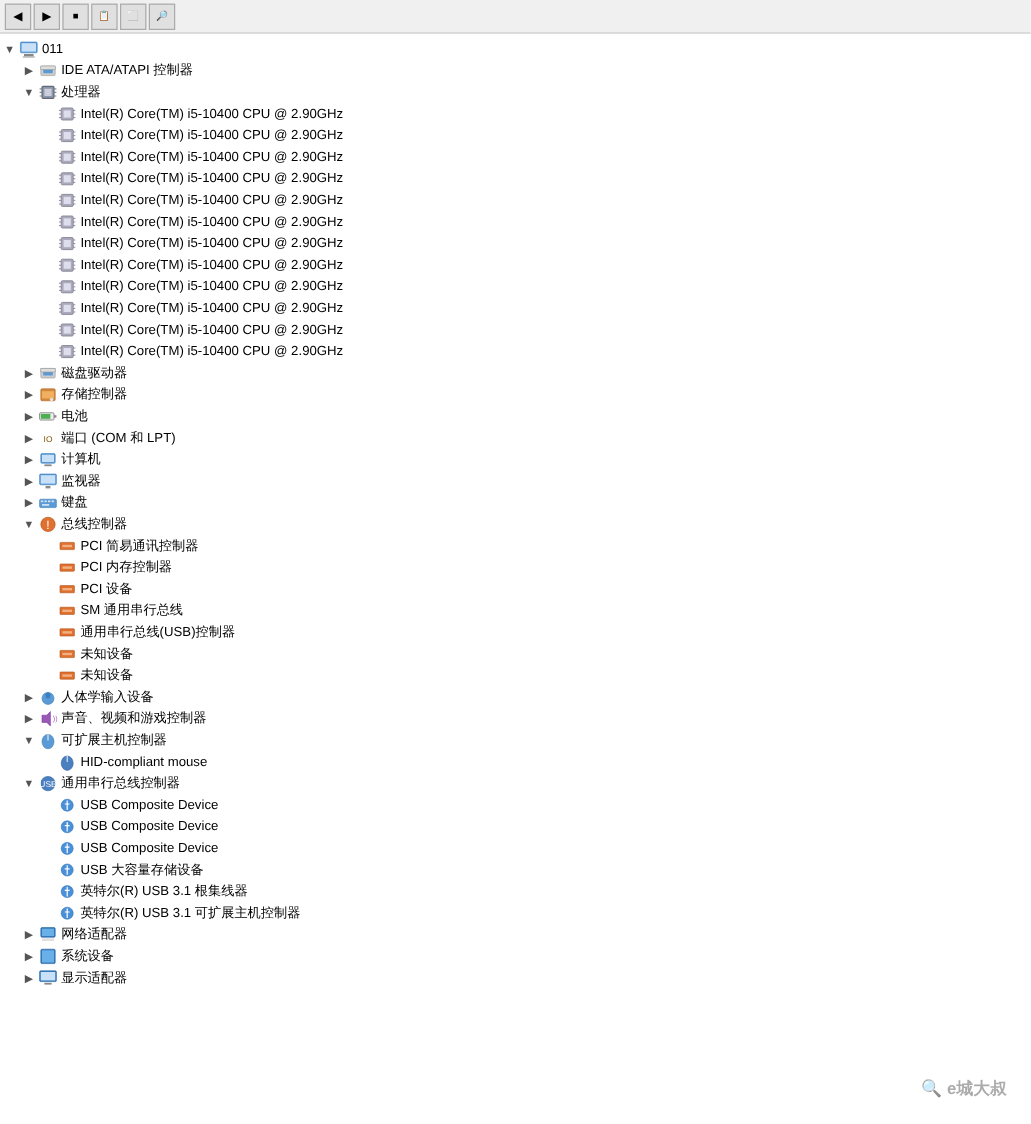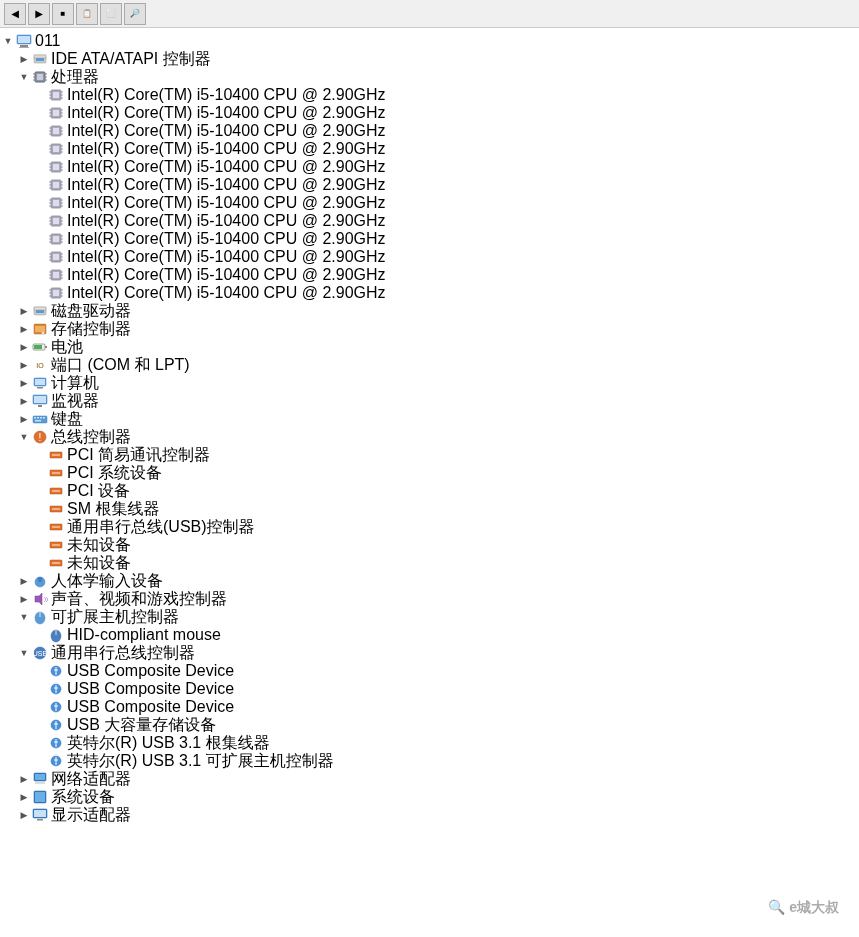--- a/index.html
+++ b/index.html
@@ -79,21 +79,21 @@
       height: 16px;
       flex-shrink: 0;
       margin-right: 3px;
       display: inline-flex;
       align-items: center;
       justify-content: center;
       font-size: 11px;
     }
 
     .item-label {
-      font-size: 16px;
+      font-size: 11px;
       line-height: 18px;
     }
 
     .watermark {
       position: fixed;
       bottom: 20px;
       right: 20px;
       font-size: 14px;
       color: #888;
       opacity: 0.7;
@@ -483,21 +483,21 @@
     <div class="tree-item">
       <span class="indent"></span>
       <span class="indent"></span>
       <span class="expand-placeholder"></span>
       <span class="icon">
         <svg width="16" height="16" viewBox="0 0 16 16">
           <rect x="2" y="5" width="12" height="6" fill="#e07030" stroke="#b05010" stroke-width="0.5" rx="0.5"></rect>
           <rect x="4" y="7" width="8" height="2" fill="#f0b080"></rect>
         </svg>
       </span>
-      <span class="item-label">PCI 系统设备</span>
+      <span class="item-label">PCI 内存控制器</span>
     </div>
     <div class="tree-item">
       <span class="indent"></span>
       <span class="indent"></span>
       <span class="expand-placeholder"></span>
       <span class="icon">
         <svg width="16" height="16" viewBox="0 0 16 16">
           <rect x="2" y="5" width="12" height="6" fill="#e07030" stroke="#b05010" stroke-width="0.5" rx="0.5"></rect>
           <rect x="4" y="7" width="8" height="2" fill="#f0b080"></rect>
         </svg>
@@ -507,21 +507,21 @@
     <div class="tree-item">
       <span class="indent"></span>
       <span class="indent"></span>
       <span class="expand-placeholder"></span>
       <span class="icon">
         <svg width="16" height="16" viewBox="0 0 16 16">
           <rect x="2" y="5" width="12" height="6" fill="#e07030" stroke="#b05010" stroke-width="0.5" rx="0.5"></rect>
           <rect x="4" y="7" width="8" height="2" fill="#f0b080"></rect>
         </svg>
       </span>
-      <span class="item-label">SM 根集线器</span>
+      <span class="item-label">SM 通用串行总线</span>
     </div>
     <div class="tree-item">
       <span class="indent"></span>
       <span class="indent"></span>
       <span class="expand-placeholder"></span>
       <span class="icon">
         <svg width="16" height="16" viewBox="0 0 16 16">
           <rect x="2" y="5" width="12" height="6" fill="#e07030" stroke="#b05010" stroke-width="0.5" rx="0.5"></rect>
           <rect x="4" y="7" width="8" height="2" fill="#f0b080"></rect>
         </svg>

